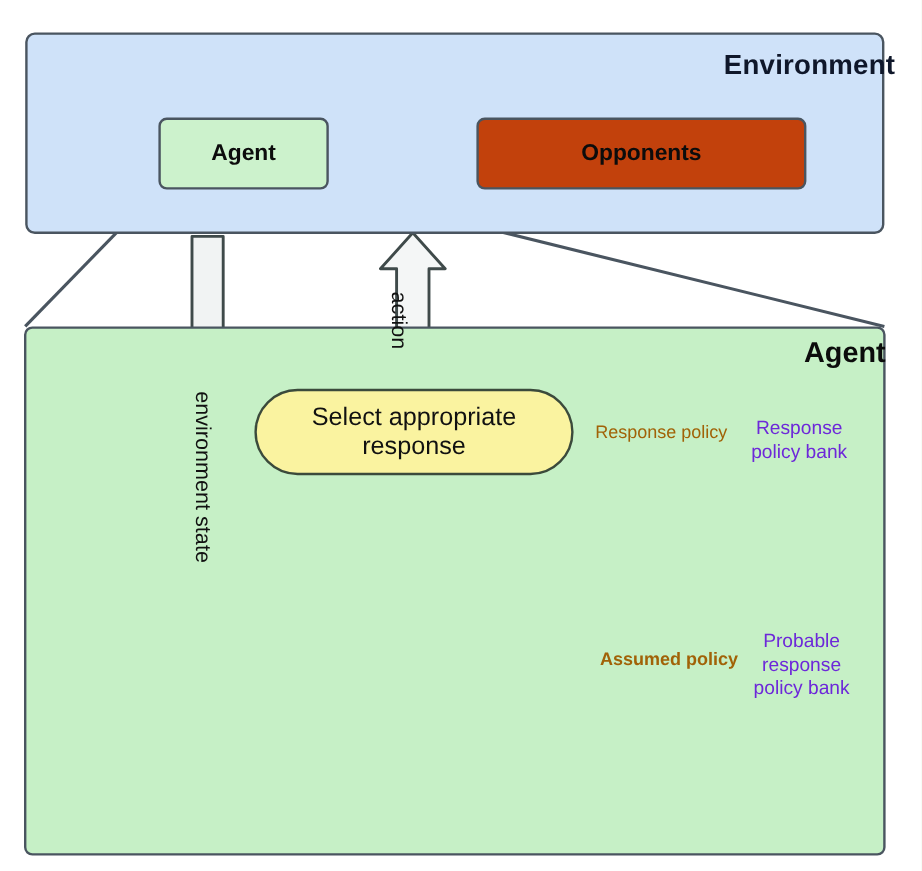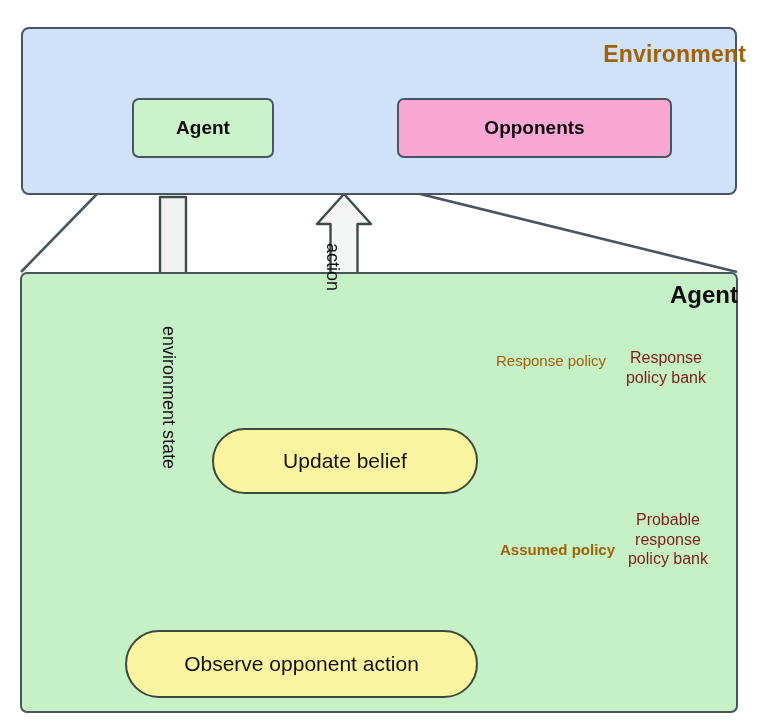--- a/index.html
+++ b/index.html
@@ -8,29 +8,29 @@
   #stage{position:relative;width:768px;height:726px;}
   #svg-layer{position:absolute;left:0;top:0;width:768px;height:726px;}
 
   .node{position:absolute;box-sizing:border-box;display:flex;
         align-items:center;justify-content:center;text-align:center;}
 
   
   .env-box{left:21px;top:27px;width:716px;height:168px;
            background:#cfe2f9;border:2.5px solid #4a5560;border-radius:8px;}
   .env-title{position:absolute;right:22px;top:41px;font-size:23px;font-weight:bold;
-             color:#a16207;letter-spacing:.2px;}
+             color:#0f172a;letter-spacing:.2px;}
 
   
   .agent-small{left:132px;top:98px;width:142px;height:60px;
                background:#ccf2cc;border:2.5px solid #4a5560;border-radius:7px;
                font-size:19px;font-weight:bold;color:#0c0c0c;}
   
   .opp-box{left:397px;top:98px;width:275px;height:60px;
-           background:#f9a8d4;border:2.5px solid #4a5560;border-radius:7px;
+           background:#c2410c;border:2.5px solid #4a5560;border-radius:7px;
            font-size:19px;font-weight:bold;color:#0c0c0c;}
 
   
   .agent-container{left:20px;top:272px;width:718px;height:441px;
                    background:#c6f0c6;border:2.5px solid #4a5560;border-radius:7px;}
   .agent-container-title{position:absolute;right:30px;top:281px;font-size:24px;
                          font-weight:bold;color:#0c0c0c;}
 
   
   .proc{background:#faf3a0;border:2.5px solid #3b4a3b;border-radius:34px;
@@ -41,23 +41,23 @@
   .p-observe{left:125px;top:630px;width:353px;height:68px;border-radius:34px;}
 
   
   .arrow-label{position:absolute;font-size:15px;color:#a16207;white-space:nowrap;}
   .lbl-response{left:496px;top:352px;}
   .lbl-assumed{left:500px;top:541px;font-weight:bold;}
   .lbl-action{left:322px;top:243px;writing-mode:vertical-rl;font-size:18px;color:#111;}
   .lbl-envstate{left:158px;top:326px;writing-mode:vertical-rl;font-size:18px;color:#111;}
 
   
-  .cyl-text{position:absolute;text-align:center;font-size:16px;color:#7f1d1d;line-height:1.22;}
+  .cyl-text{position:absolute;text-align:center;font-size:16px;color:#6d28d9;line-height:1.22;}
   .cyl-text-1{left:612px;top:348px;width:108px;}
-  .cyl-text-2{left:612px;top:510px;width:112px;}
+  .cyl-text-2{left:612px;top:525px;width:112px;}
 </style>
 </head>
 <body>
 
 <div id="stage">
 
   <svg id="svg-layer" viewBox="0 0 768 726">
     <defs>
       <marker id="arrowhead" markerWidth="9" markerHeight="9" refX="4.2" refY="4" orient="auto">
         <path d="M0,0 L8.5,4 L0,8 z" fill="#111"></path>
@@ -93,22 +93,21 @@
   <div class="node env-box"></div>
   <div class="env-title">Environment</div>
 
   <div class="node agent-small">Agent</div>
 
   <div class="node opp-box">Opponents</div>
 
   <div class="node agent-container"></div>
   <div class="agent-container-title">Agent</div>
 
-  <div class="node proc p-update">Update belief</div>
-  <div class="node proc p-observe">Observe opponent action</div>
+  <div class="node proc p-select">Select appropriate response</div>
 
   <div class="cyl-text cyl-text-1">
     <div>Response</div>
     <div>policy bank</div>
   </div>
   <div class="cyl-text cyl-text-2">
     <div>Probable</div>
     <div>response</div>
     <div>policy bank</div>
   </div>

